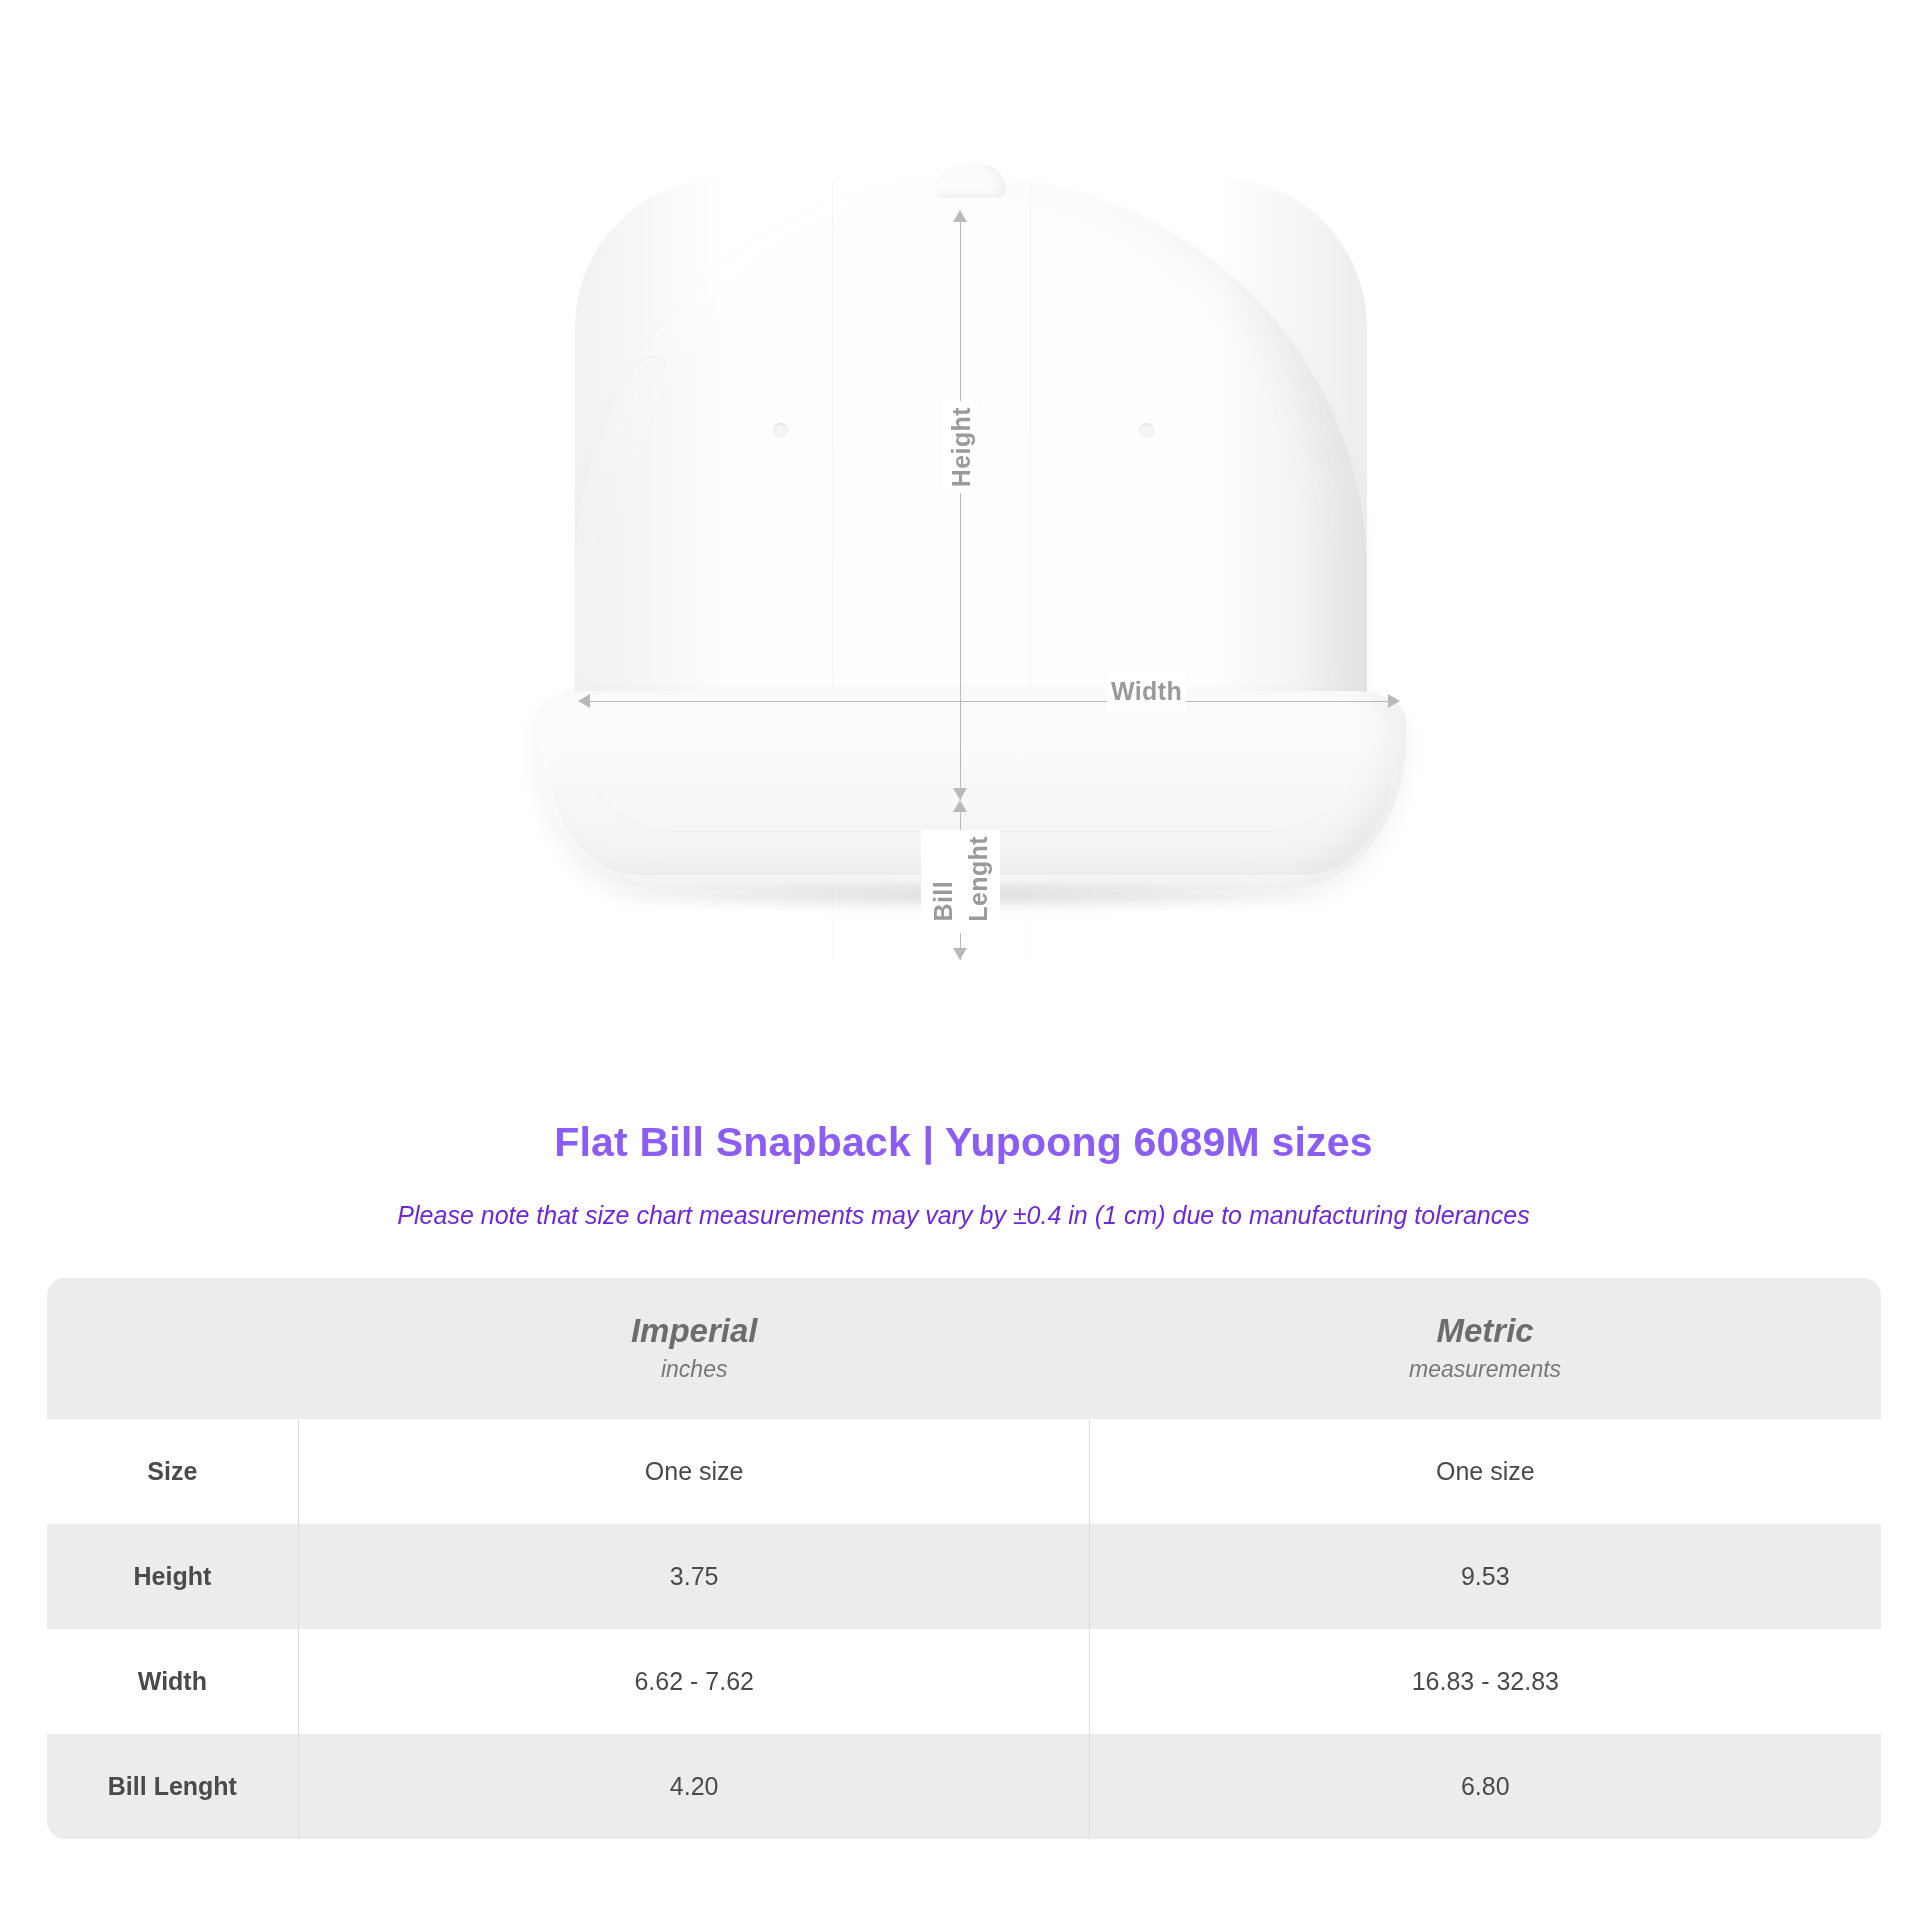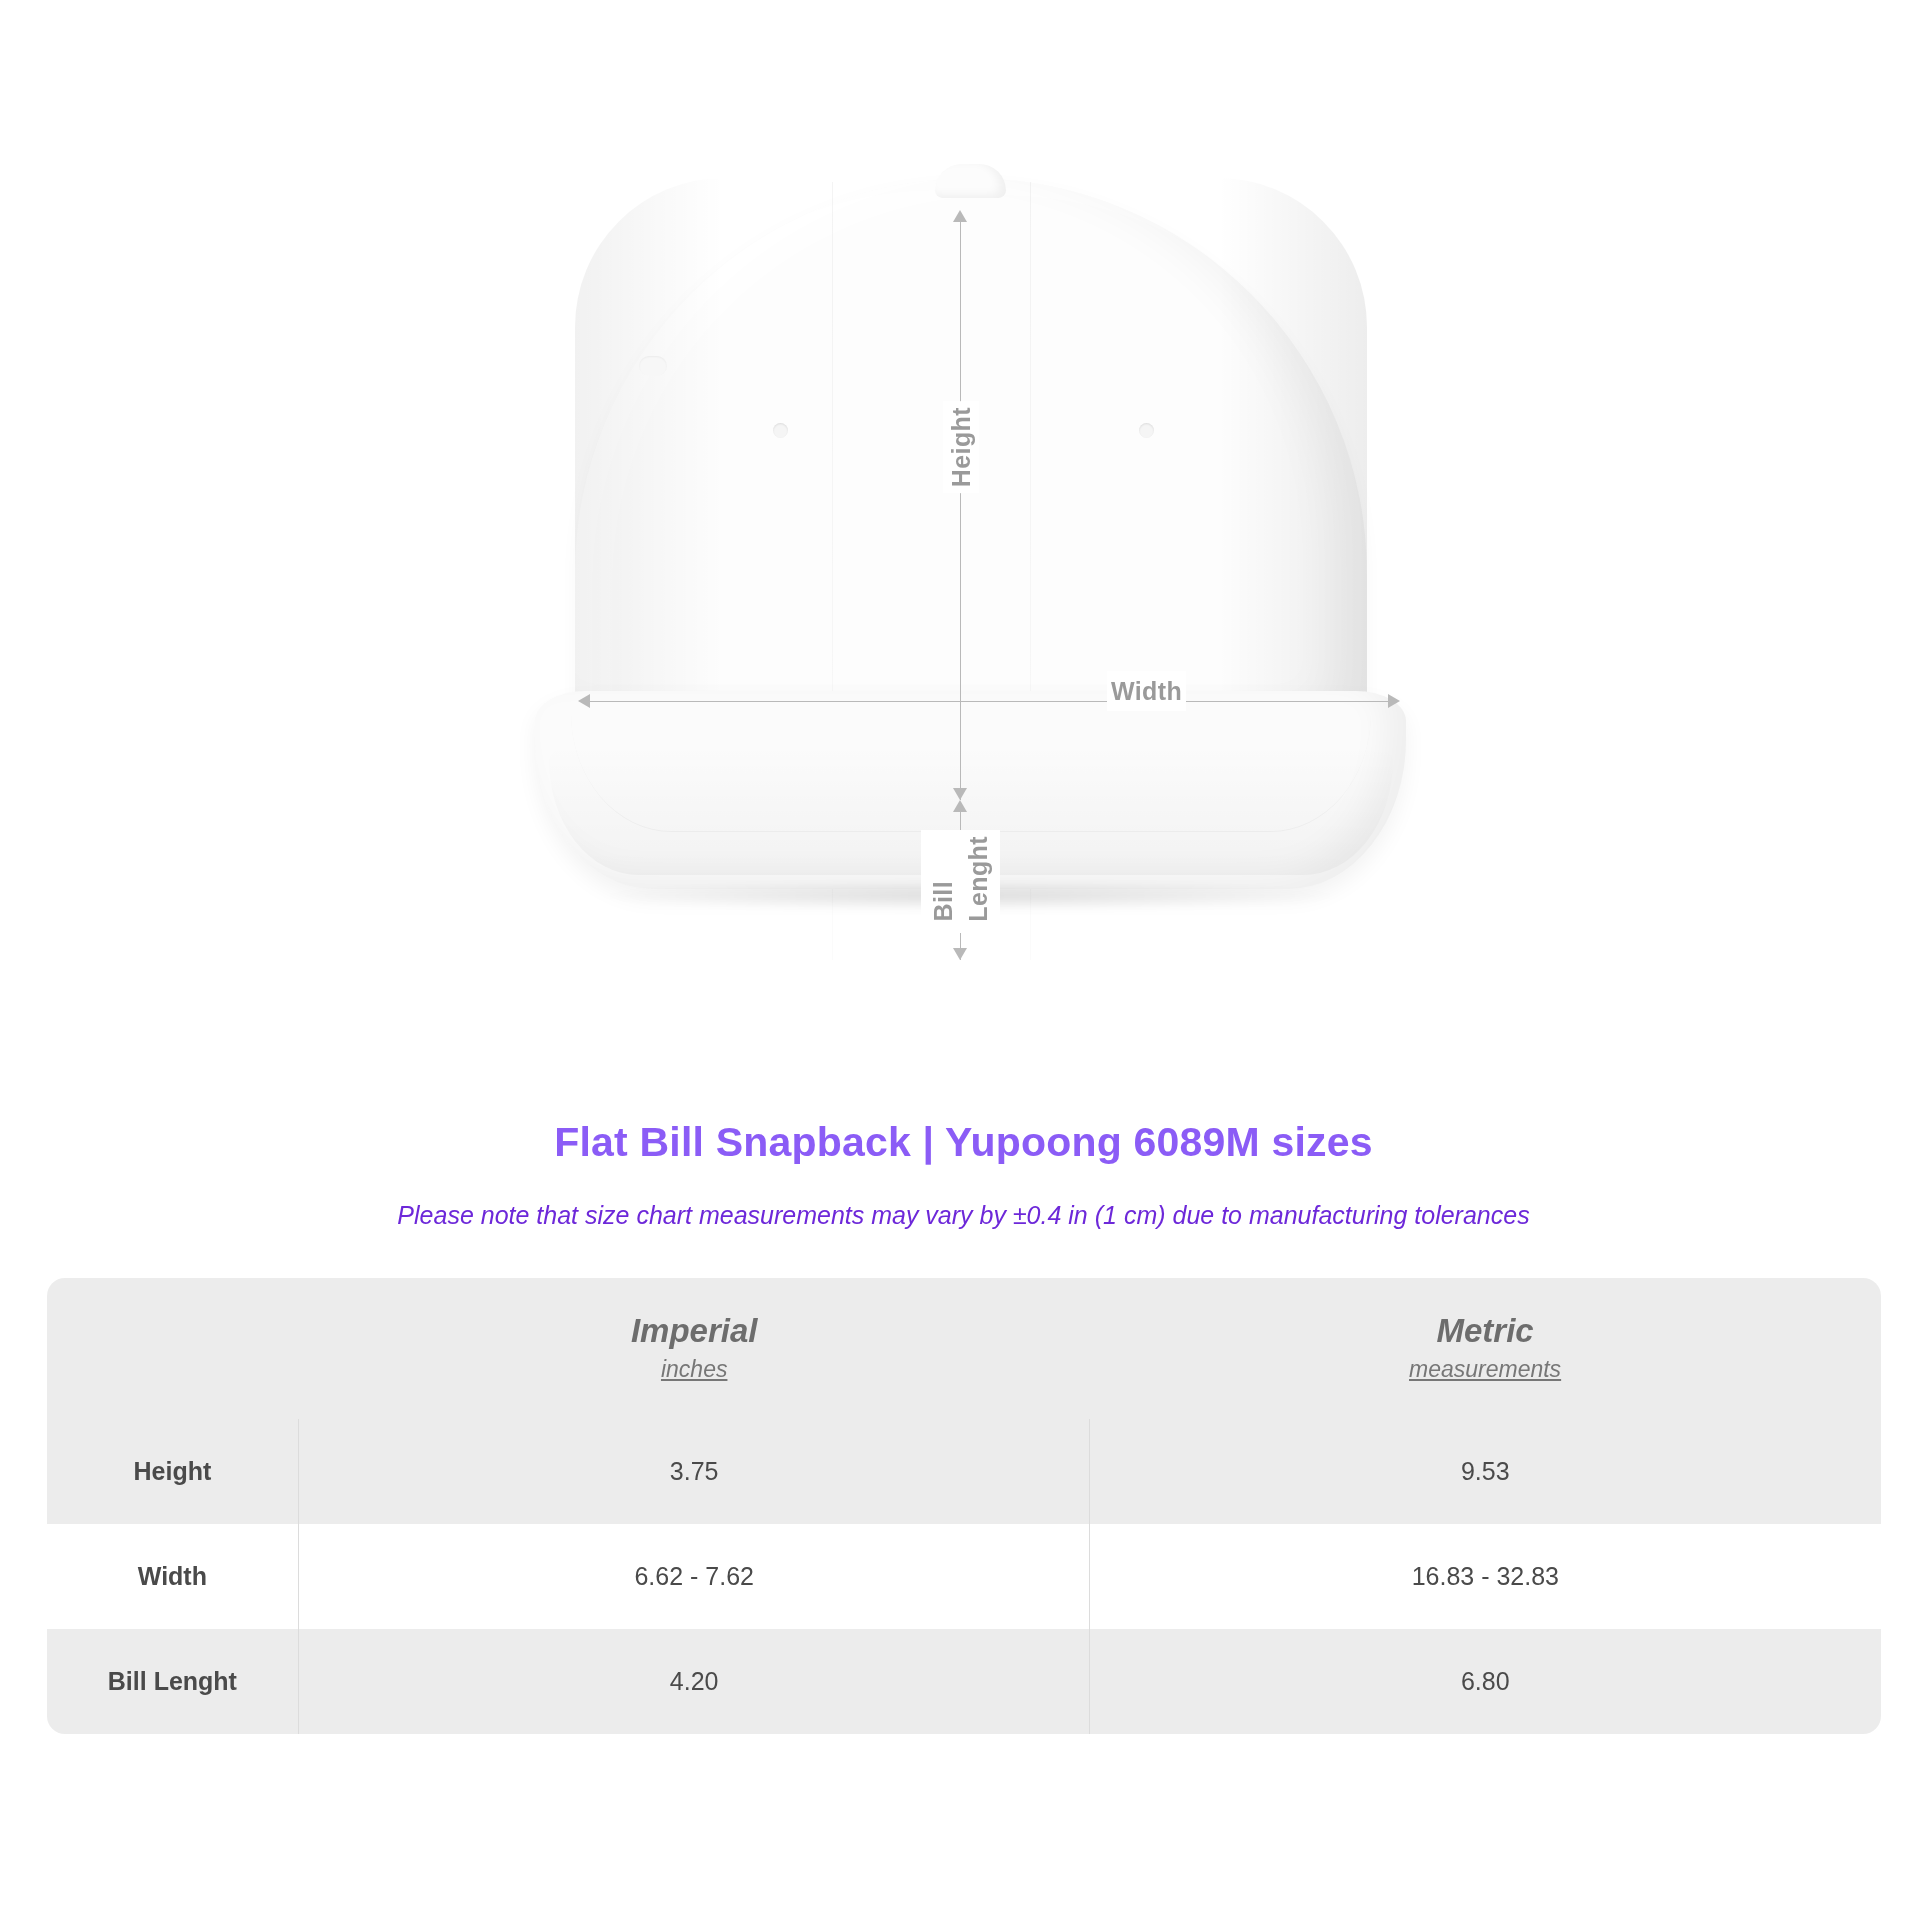--- a/index.html
+++ b/index.html
@@ -245,21 +245,20 @@
     font-weight: bold;
     color: #6d6d6d;
     text-align: center;
   }
   .unit-sub {
     display: block;
     margin-top: 6px;
     font-size: 23px;
     font-style: italic;
     color: #777777;
-    text-decoration: underline;
   }
   .col-label { width: 252px; }
   .col-val { width: 790px; }
 
   .size-table tbody tr td {
     padding: 38px 0;
     font-size: 25px;
     color: #4a4a4a;
   }
   .size-table tbody tr.alt td {
@@ -337,20 +336,25 @@
             <span class="unit-main">Imperial</span>
             <span class="unit-sub">inches</span>
           </th>
           <th>
             <span class="unit-main">Metric</span>
             <span class="unit-sub">measurements</span>
           </th>
         </tr>
       </thead>
       <tbody>
+        <tr>
+          <td class="row-label">Size</td>
+          <td class="sep-left sep-right">One size</td>
+          <td>One size</td>
+        </tr>
         <tr class="alt">
           <td class="row-label">Height</td>
           <td class="sep-left sep-right">3.75</td>
           <td>9.53</td>
         </tr>
         <tr>
           <td class="row-label">Width</td>
           <td class="sep-left sep-right">6.62 - 7.62</td>
           <td>16.83 - 32.83</td>
         </tr>

